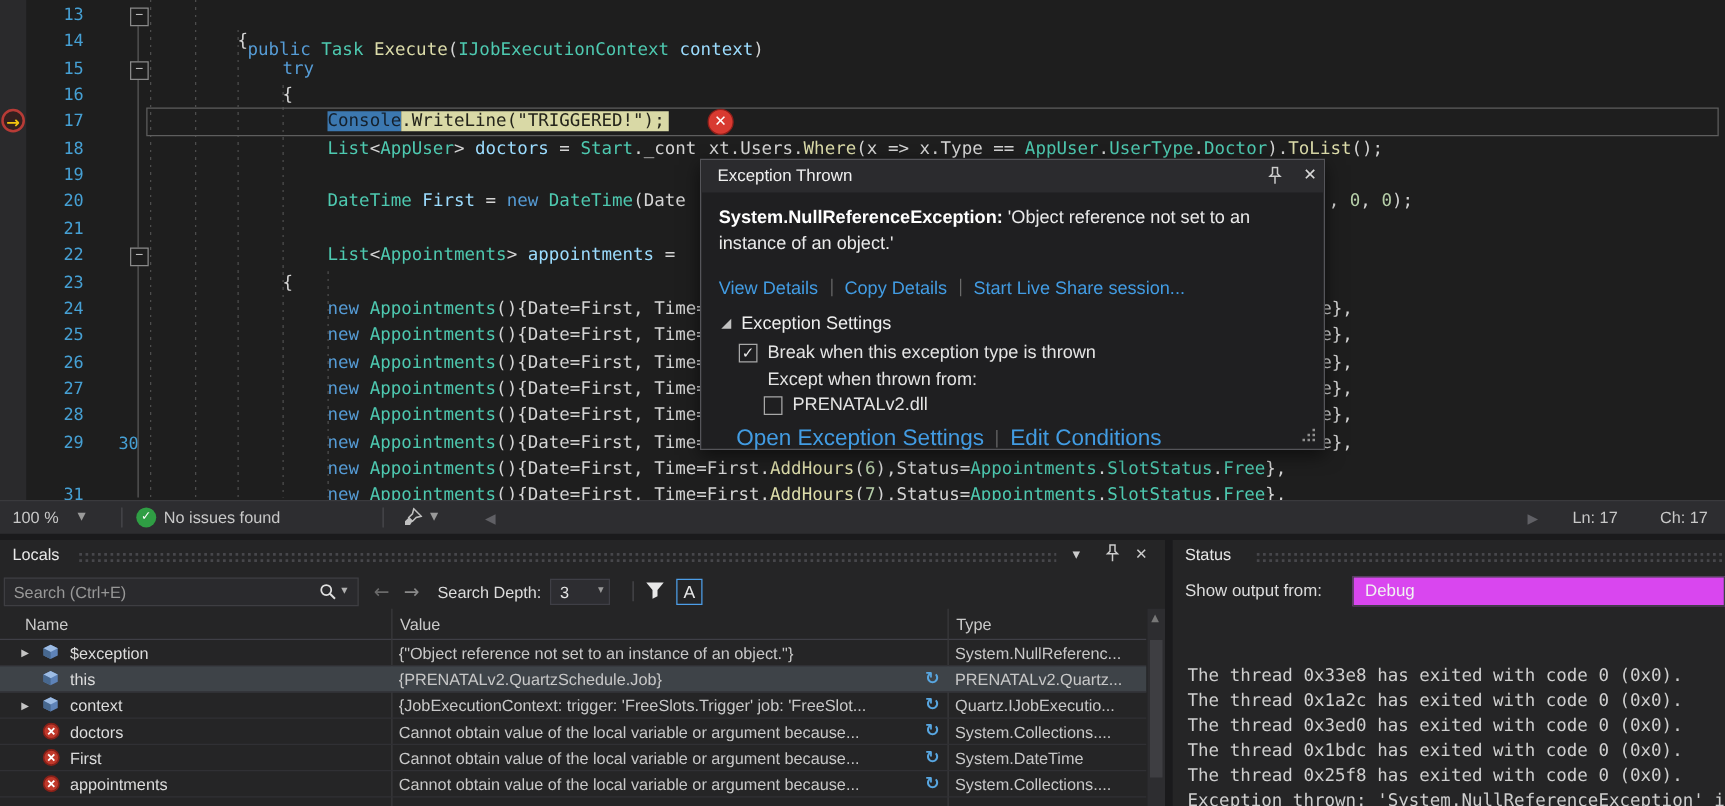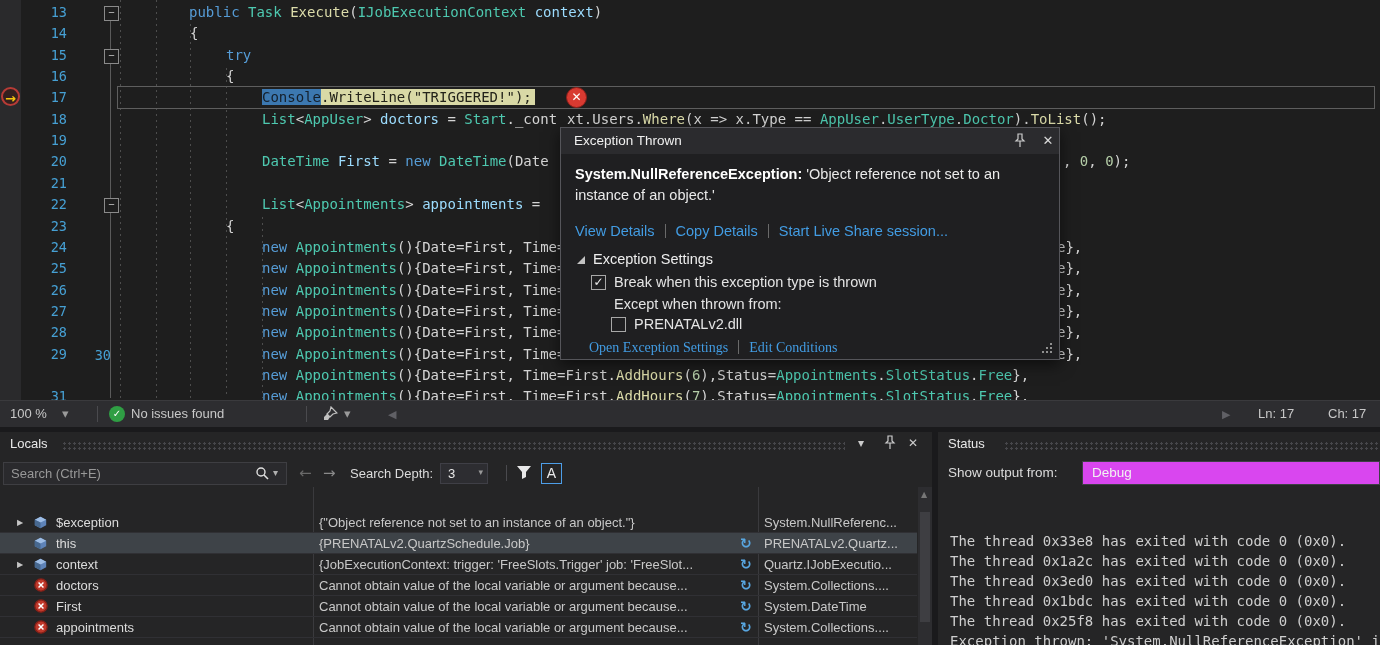--- a/index.html
+++ b/index.html
@@ -43,21 +43,21 @@
   .popup-msg b{color:#ffffff;}
   .popup-links{position:absolute;left:14px;top:95px;font-size:14.5px;color:#429ce3;}
   .plink{color:#429ce3;cursor:pointer;}
   .lsep{display:inline-block;width:1px;height:14px;background:#6a6a6a;margin:0 10px;vertical-align:-2px;}
   .exc-settings-hdr{position:absolute;left:16px;top:123px;font-size:14.5px;color:#eeeeee;}
   .tri-expanded{display:inline-block;width:0;height:0;border-bottom:8px solid #c2c2c2;
                 border-left:8px solid transparent;margin-right:8px;}
   .cb{position:absolute;width:15px;height:15px;border:1px solid #a8a8a8;background:#1f1f21;box-sizing:border-box;
       color:#ececec;font-size:12px;line-height:13px;text-align:center;}
   .cb-label{position:absolute;font-size:14.5px;color:#e4e4e4;}
-  .popup-footer-links{position:absolute;left:28px;top:212px;font-size:14px;font-family:Liberation Serif, serif;}
+  .popup-footer-links{position:absolute;left:28px;top:212px;font-size:18px;}
   .grip{position:absolute;right:5px;bottom:4px;width:14px;height:14px;}
 
   
   .ed-bar{position:absolute;left:0;top:400px;width:1380px;height:27px;background:#2d2d30;z-index:20;
           border-top:1px solid #3a3a3d;box-sizing:border-box;}
   .ed-bar .txt{position:absolute;top:5px;font-size:13px;color:#c8c8c8;}
   .vdiv{position:absolute;top:5px;width:1px;height:16px;background:#4a4a4e;}
   .health-icon{position:absolute;left:109px;top:5px;width:16px;height:16px;border-radius:50%;background:#2f9e44;
                color:#fff;font-size:10px;line-height:16px;text-align:center;font-weight:bold;}
   .sb-arrow{position:absolute;top:7px;font-size:11px;color:#606065;}
@@ -142,21 +142,21 @@
     <div class="collapse-box" style="top:198px;">−</div>
 
     <div class="indent-guide" style="left:120px;top:0;height:398px;"></div>
     <div class="indent-guide" style="left:156px;top:0;height:398px;"></div>
     <div class="indent-guide" style="left:190px;top:24px;height:374px;"></div>
     <div class="indent-guide" style="left:226px;top:68px;height:330px;"></div>
     <div class="indent-guide" style="left:262px;top:217px;height:181px;"></div>
 
     <div class="current-line-frame"></div>
     <div>
-        <div class="code-line" style="top: 2px;"><span class="code-seg" style="left: 189px;"><span class="tok-k">public </span><span class="tok-t">Task </span><span class="tok-m">Execute</span><span class="tok-p">(</span><span class="tok-t">IJobExecutionContext</span><span class="tok-p"> </span><span class="tok-v">context</span><span class="tok-p">)</span></span></div>
+        <div class="code-line" style="top: 2px;"><span class="code-seg" style="left: 198px; margin-top: 28px;"><span class="tok-k">public </span><span class="tok-t">Task </span><span class="tok-m">Execute</span><span class="tok-p">(</span><span class="tok-t">IJobExecutionContext</span><span class="tok-p"> </span><span class="tok-v">context</span><span class="tok-p">)</span></span></div>
         <div class="code-line" style="top: 23.35px;"><span class="code-seg" style="left: 190px;"><span class="tok-p">{</span></span></div>
         <div class="code-line" style="top: 44.7px;"><span class="code-seg" style="left: 226px;"><span class="tok-k">try</span></span></div>
         <div class="code-line" style="top: 66.05px;"><span class="code-seg" style="left: 226px;"><span class="tok-p">{</span></span></div>
         <div class="code-line" style="top: 87.4px;"><span class="code-seg" style="left: 262px;"><span class="tok-sel">Console</span><span class="tok-hl">.WriteLine("TRIGGERED!");</span></span></div>
         <div class="code-line" style="top: 108.75px;"><span class="code-seg" style="left: 262px;"><span class="tok-t">List</span><span class="tok-p">&lt;</span><span class="tok-t">AppUser</span><span class="tok-p">&gt; </span><span class="tok-v">doctors</span><span class="tok-p"> = </span><span class="tok-t">Start</span><span class="tok-p">._cont</span></span><span class="code-seg" style="left: 567px;"><span class="tok-p">xt.Users.</span><span class="tok-m">Where</span><span class="tok-p">(x =&gt; x.Type == </span><span class="tok-t">AppUser</span><span class="tok-p">.</span><span class="tok-t">UserType</span><span class="tok-p">.</span><span class="tok-t">Doctor</span><span class="tok-p">).</span><span class="tok-m">ToList</span><span class="tok-p">();</span></span></div>
         <div class="code-line" style="top: 151.45px;"><span class="code-seg" style="left: 262px;"><span class="tok-t">DateTime</span><span class="tok-p"> </span><span class="tok-v">First</span><span class="tok-p"> = </span><span class="tok-k">new</span><span class="tok-p"> </span><span class="tok-t">DateTime</span><span class="tok-p">(Date</span></span><span class="code-seg" style="left: 1063px;"><span class="tok-p">, </span><span class="tok-n">0</span><span class="tok-p">, </span><span class="tok-n">0</span><span class="tok-p">);</span></span></div>
         <div class="code-line" style="top: 194.15px;"><span class="code-seg" style="left: 262px;"><span class="tok-t">List</span><span class="tok-p">&lt;</span><span class="tok-t">Appointments</span><span class="tok-p">&gt; </span><span class="tok-v">appointments</span><span class="tok-p"> =</span></span></div>
         <div class="code-line" style="top: 215.5px;"><span class="code-seg" style="left: 226px;"><span class="tok-p">{</span></span></div>
         <div class="code-line" style="top: 236.85px;"><span class="code-seg" style="left: 262px;"><span class="tok-k">new </span><span class="tok-t">Appointments</span><span class="tok-p">(){Date=First, Time=</span></span><span class="code-seg" style="left: 1057px;"><span class="tok-p">e},</span></span></div>
         <div class="code-line" style="top: 258.2px;"><span class="code-seg" style="left: 262px;"><span class="tok-k">new </span><span class="tok-t">Appointments</span><span class="tok-p">(){Date=First, Time=</span></span><span class="code-seg" style="left: 1057px;"><span class="tok-p">e},</span></span></div>
@@ -262,20 +262,25 @@
       <span class="glyph" style="position:absolute;right:4px;top:3px;font-size:9px;color:#9a9a9a;">▾</span>
     </div>
     <div class="vdiv" style="left:506px;top:33px;position:absolute;width:1px;height:16px;background:#4a4a4e;"></div>
     <span style="position:absolute;left:516px;top:33px;">
       <svg width="16" height="15" viewBox="0 0 16 15">
           <path d="M1 1h14L10 7v5l-4 2V7z" fill="#e8e8e8"></path>
         </svg>
     </span>
     <div class="a-toggle">A</div>
 
+    <div class="grid-hdr">
+      <span style="left:20px;">Name</span>
+      <span style="left:320px;">Value</span>
+      <span style="left:765px;">Type</span>
+    </div>
     <div class="col-sep" style="left:313px;"></div>
     <div class="col-sep" style="left:758px;"></div>
     <div>
         <div class="lrow" style="top: 80px;">
           <span class="expander glyph">▶</span>
           <span class="obj-icon"><svg width="13" height="13" viewBox="0 0 16 16">
               <path fill="#5e83b8" d="M8 1 15 4.5v7L8 15 1 11.5v-7z"></path>
               <path fill="#9dbce4" d="M8 1 15 4.5 8 8 1 4.5z"></path>
               <path fill="#47688f" d="M1 4.5 8 8v7L1 11.5z"></path>
             </svg></span>

